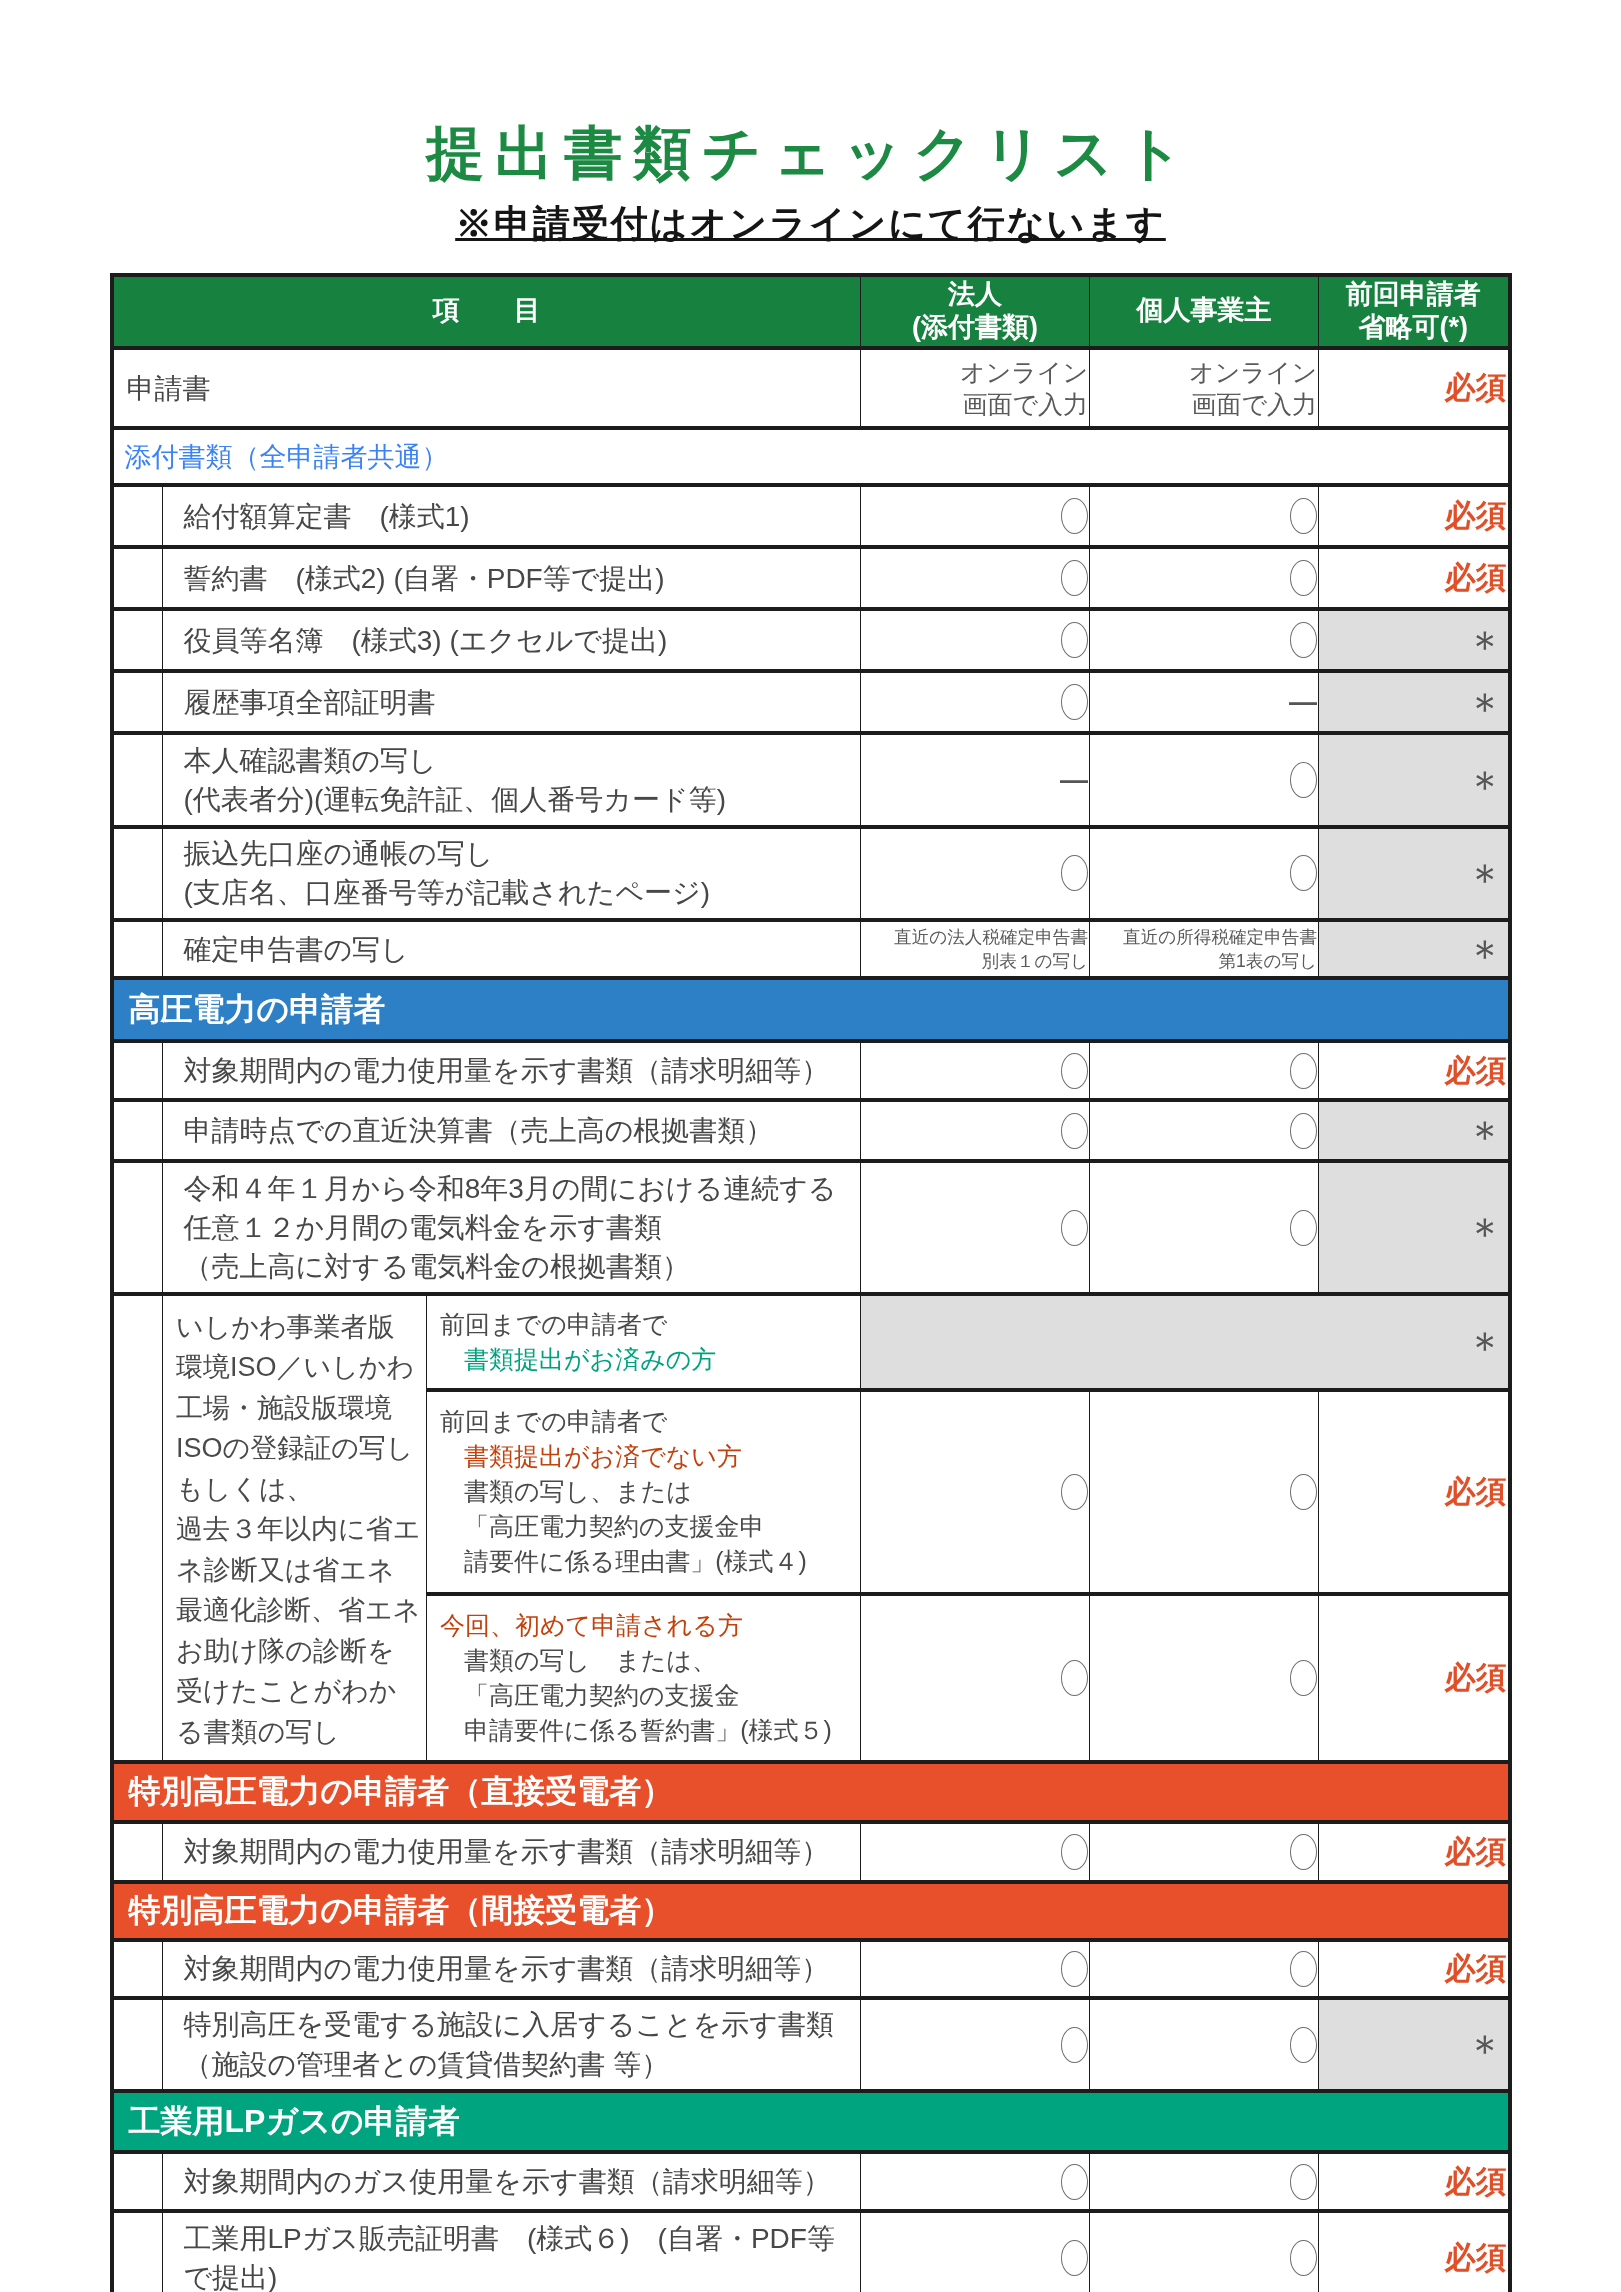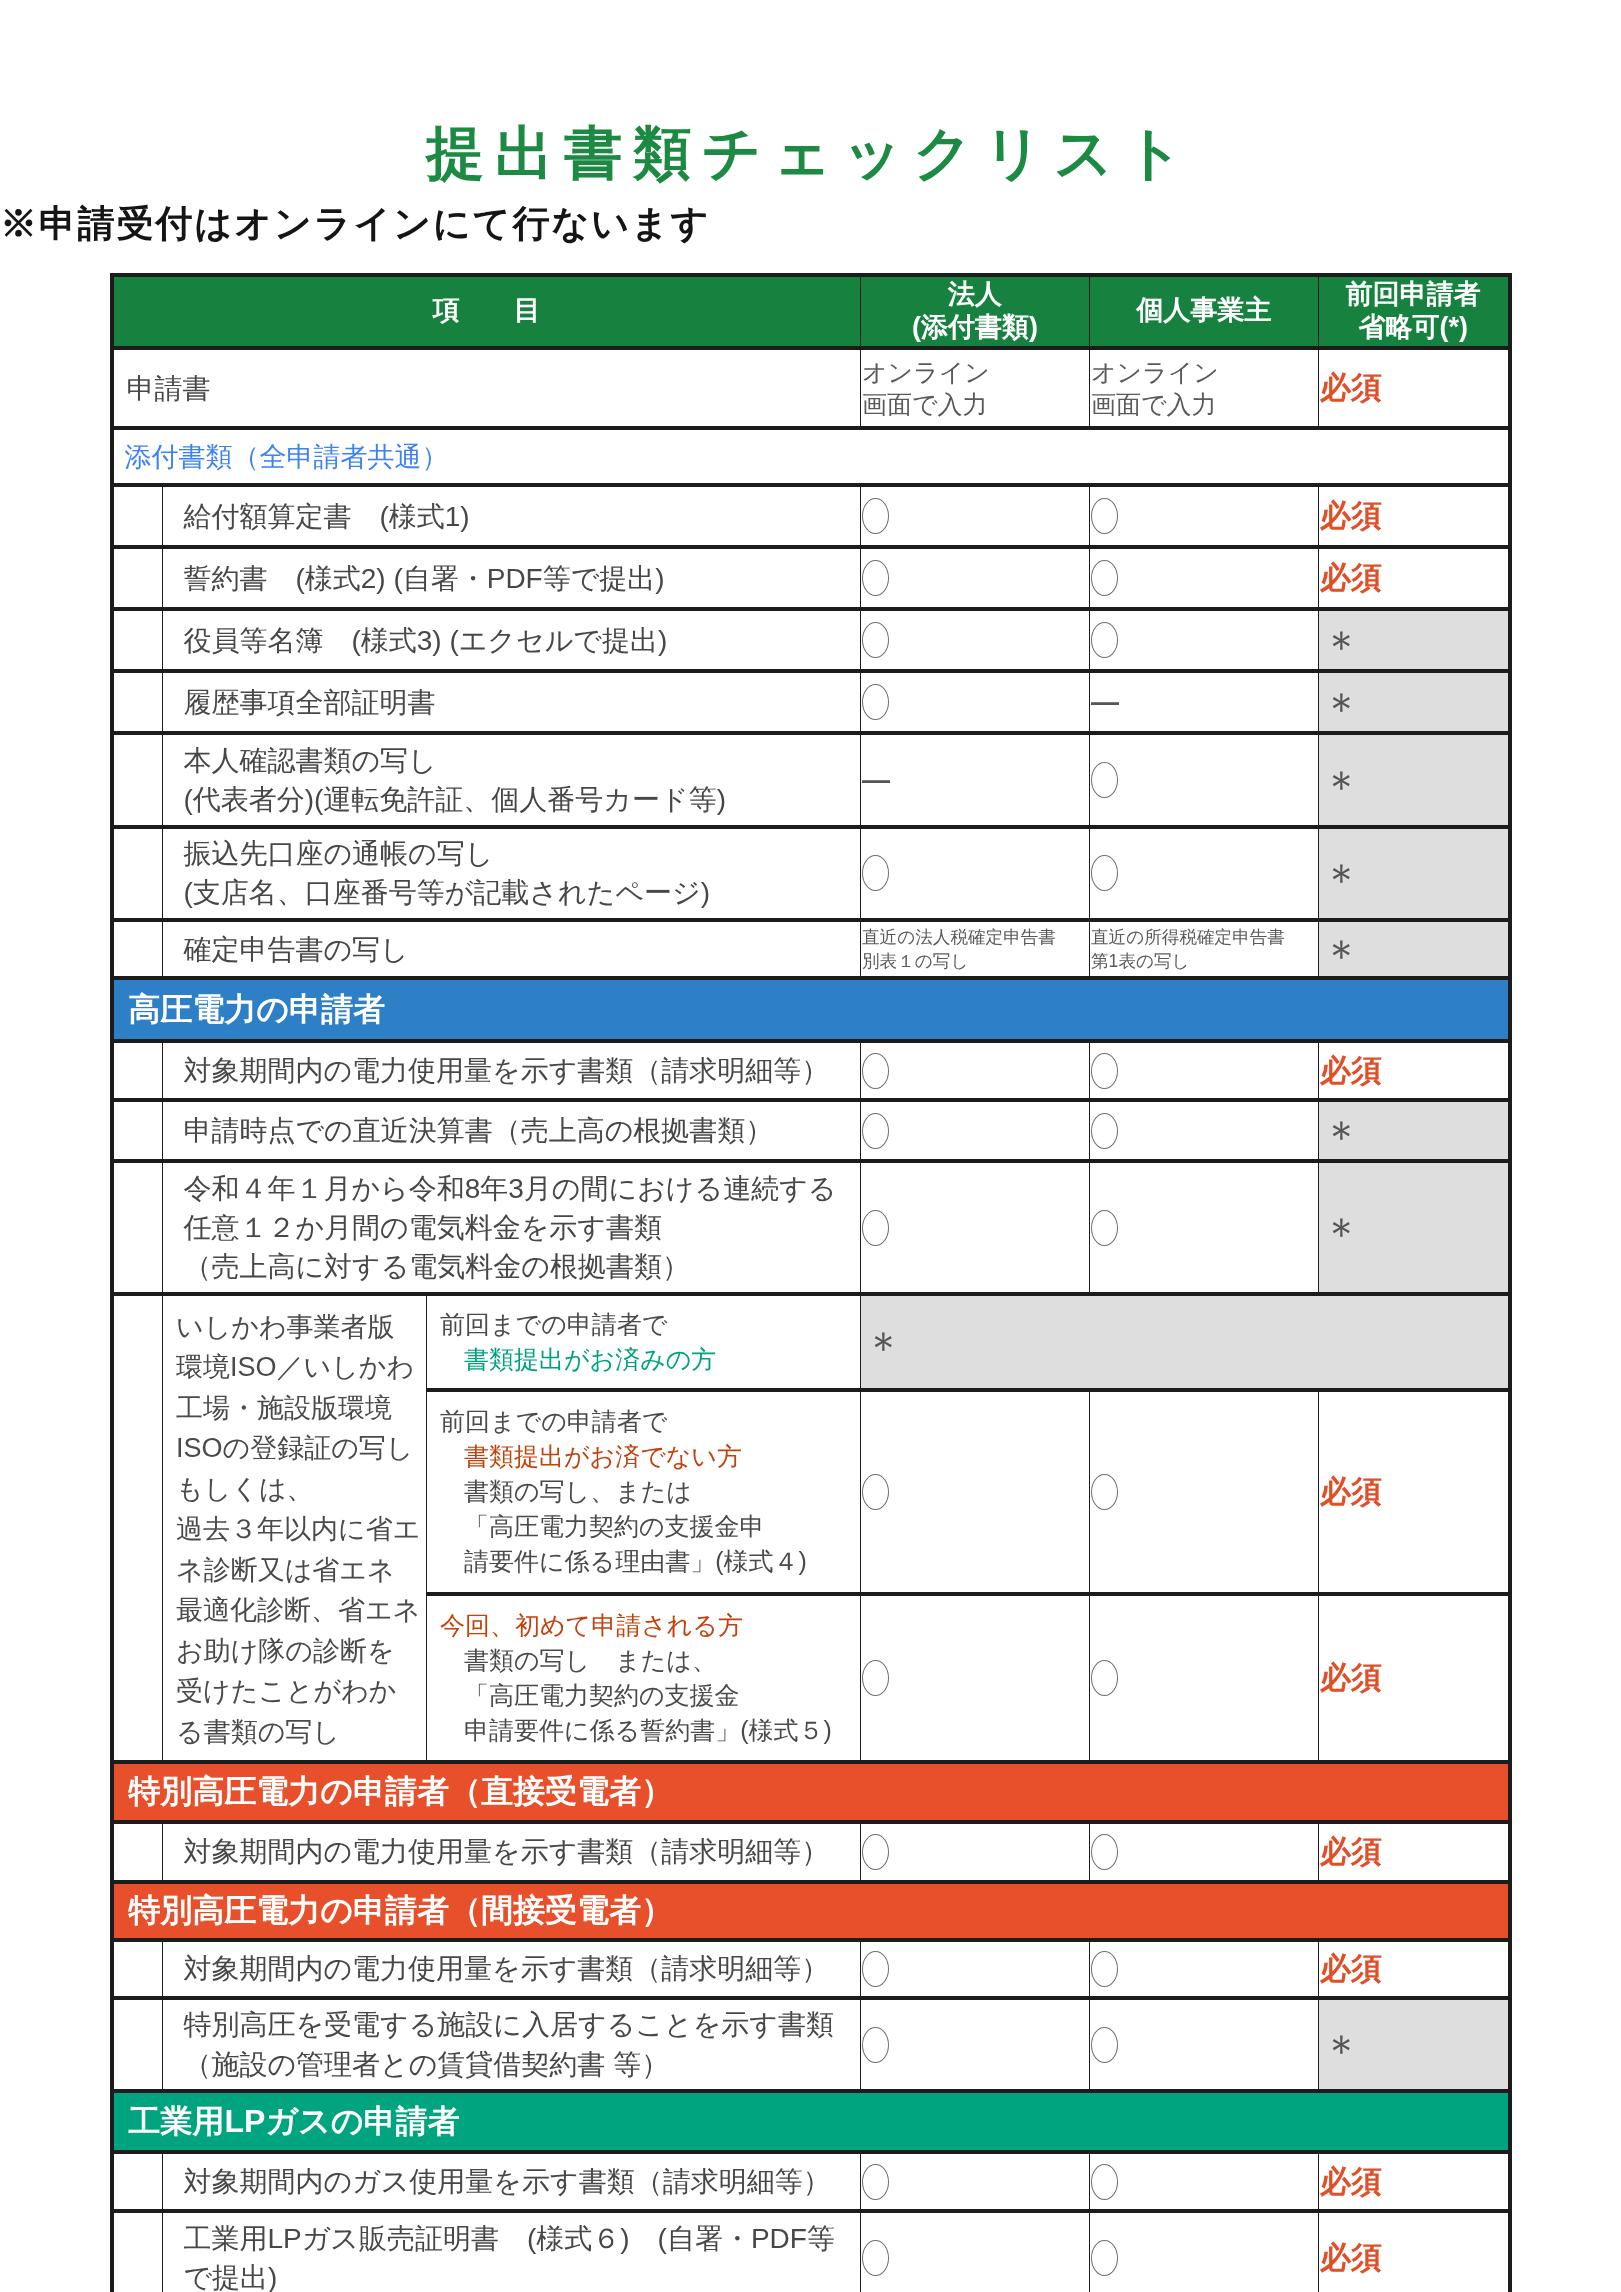--- a/index.html
+++ b/index.html
@@ -6,22 +6,22 @@
   body{
     width:1621px;height:2293px;background:#ffffff;
     font-family:"Liberation Sans",sans-serif;color:#474747;
     -webkit-font-smoothing:antialiased;
   }
   .title{
     padding-top:115px;text-align:center;font-size:58px;font-weight:bold;
     color:#1d8a44;letter-spacing:11px;
   }
   .subtitle{
-    text-align:left;font-size:37px;font-weight:bold;color:#151515;
-    letter-spacing:1.9px;margin-top:5.6px;
+    text-align:center;font-size:37px;font-weight:bold;color:#151515;
+    letter-spacing:1.9px;margin-top:5.6px;text-decoration:underline;
   }
   table.doc{
     border-collapse:collapse;table-layout:fixed;width:1399px;
     margin:24px auto 0 auto;border:4.6px solid #1c1c1c;
   }
   td{
     border-left:1.9px solid #1c1c1c;border-right:1.9px solid #1c1c1c;
     border-top:4.6px solid #1c1c1c;border-bottom:4.6px solid #1c1c1c;
     overflow:hidden;
   }
@@ -34,21 +34,21 @@
   .hd.mid{border-left-color:#fff;}
   .hd.mid2{border-left-color:#fff;}
   
   .lbl{font-size:28px;color:#474747;padding:5.6px 9.3px 5.6px 20.4px;vertical-align:middle;line-height:1.4;}
   .lbl0{padding-left:13px;}
   .plainsec{font-size:27px;color:#3b82f6;padding:5.6px 11px;vertical-align:middle;}
   .section{font-size:32px;font-weight:bold;color:#ffffff;padding:3.7px 15px;vertical-align:middle;}
   .sec-blue{background:#2e80c6;}
   .sec-red{background:#e8502b;}
   .sec-teal{background:#00a47e;}
-  .ctr{text-align:left;vertical-align:middle;}
+  .ctr{text-align:right;vertical-align:middle;}
   .sm{font-size:25px;color:#5a5a5a;line-height:1.3;}
   .xs{font-size:17.6px;color:#5a5a5a;line-height:1.4;}
   .req{color:#e04f28;font-weight:bold;font-size:31px;}
   .gray{background:#dedede;}
   .star{font-size:43px;color:#555555;line-height:.9;display:inline-block;transform:translateY(5.6px);}
   .dash{font-size:28px;color:#555555;font-weight:bold;}
   .circ{
     display:inline-block;width:25px;height:34px;border:1.9px solid #6f6f6f;
     border-radius:50%;vertical-align:middle;
   }

